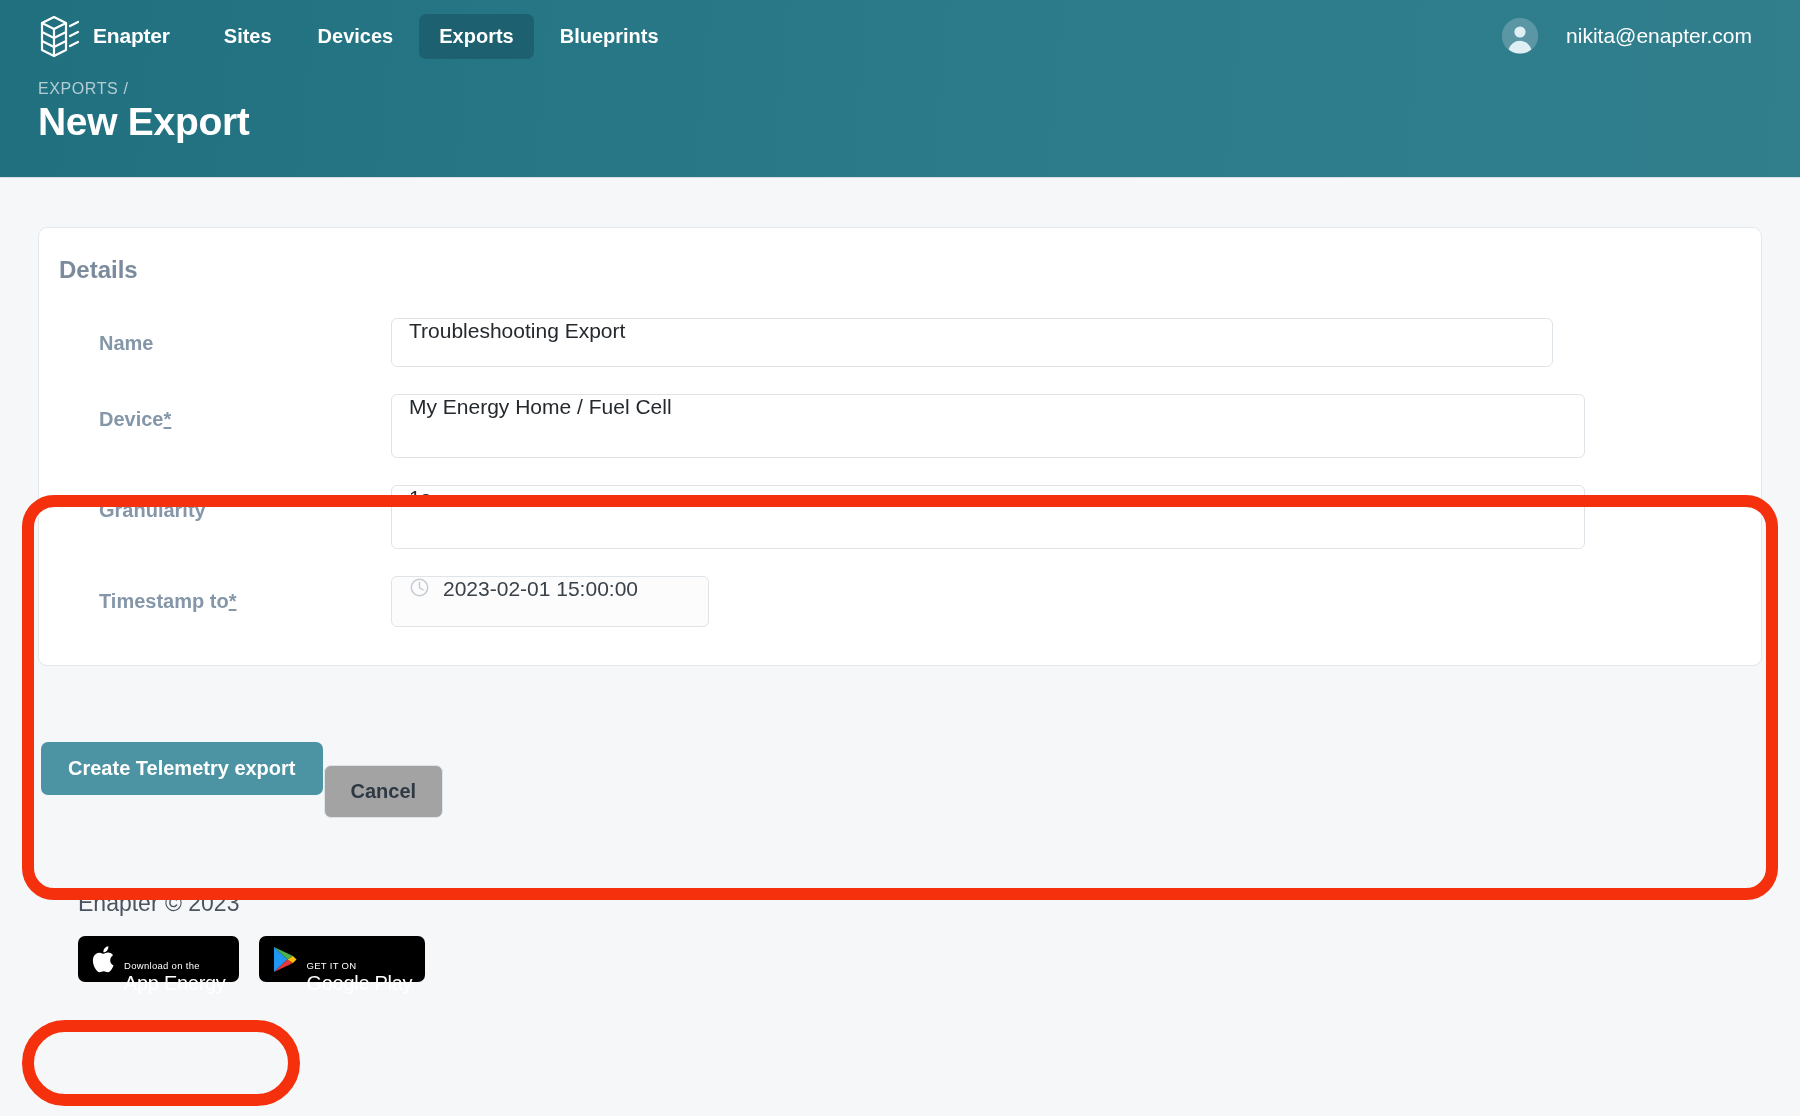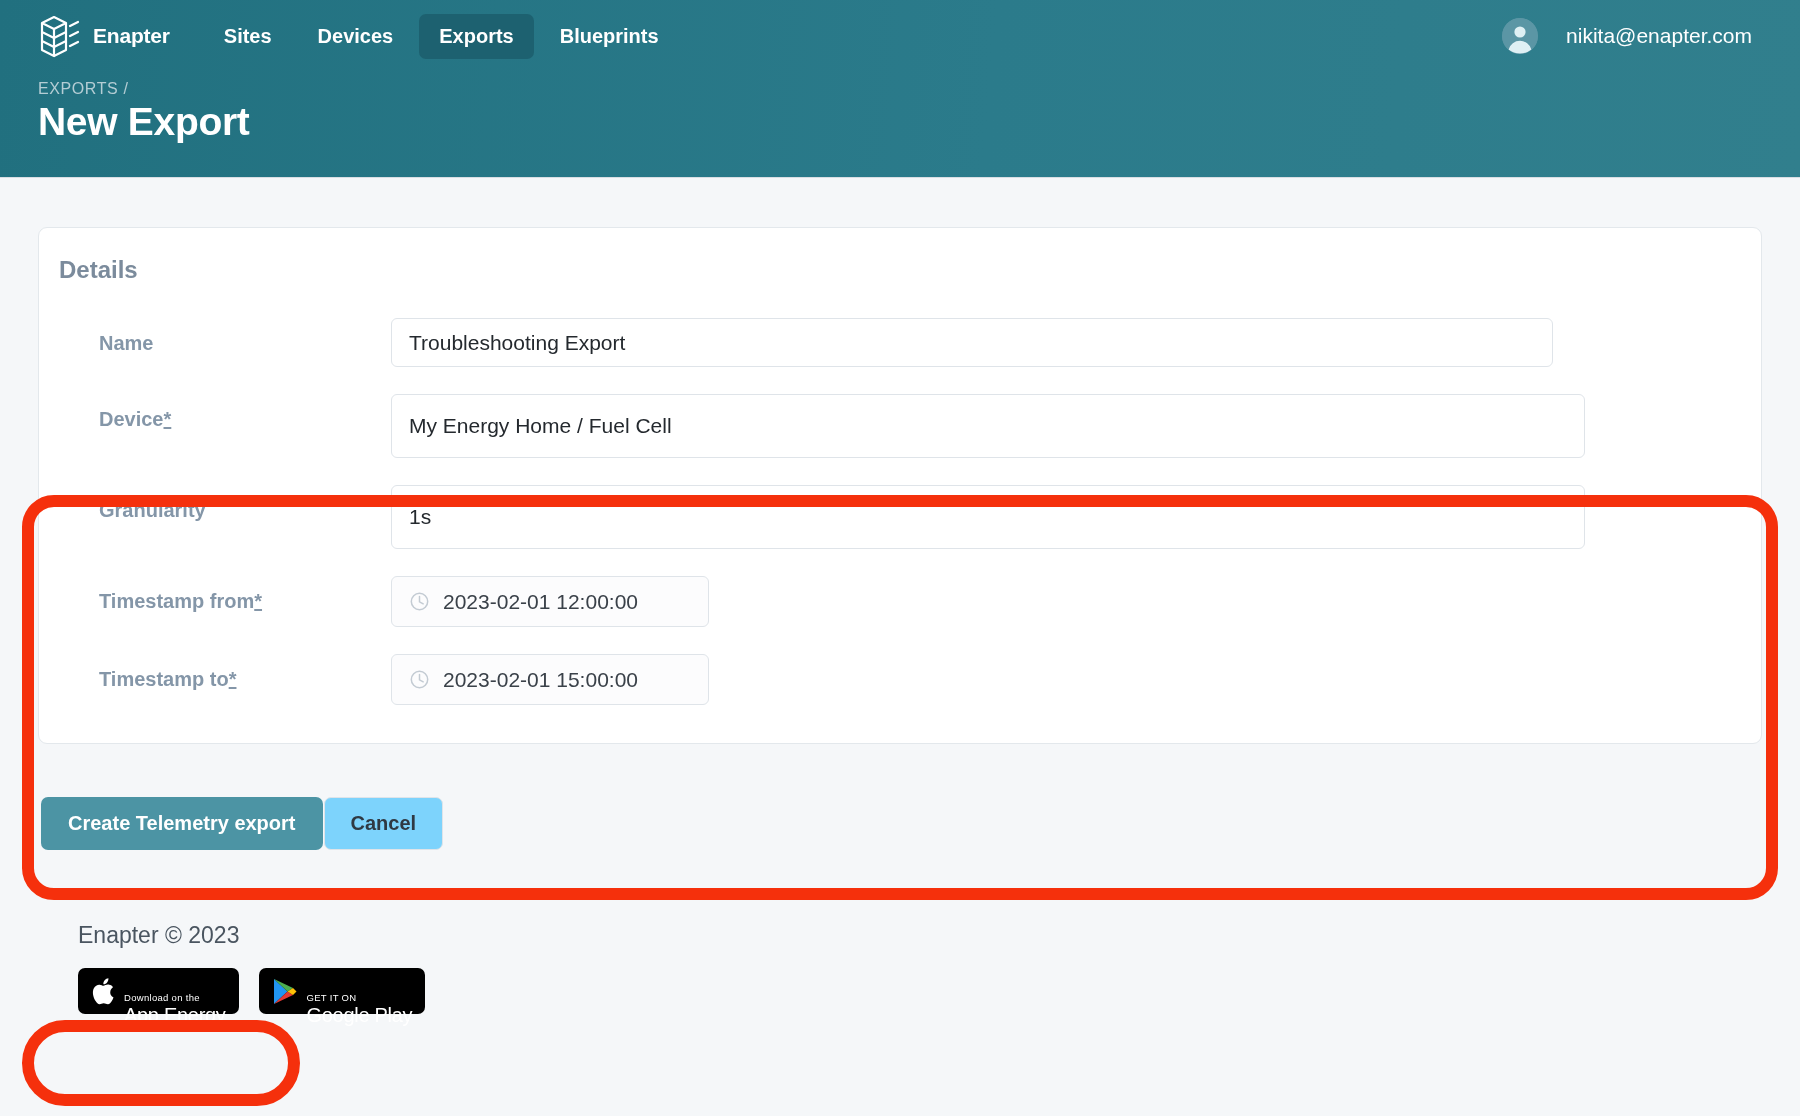--- a/index.html
+++ b/index.html
@@ -117,21 +117,21 @@
     padding-top: 14px;
   }
   .req { text-decoration: underline; }
 
   .field {
     height: 49px;
     border: 1px solid #dfe4e9;
     border-radius: 6px;
     background: #ffffff;
     display: flex;
-    align-items: center;
+    align-items: flex-start;
     padding: 0 17px;
     font-size: 21px;
     color: #24292e;
     cursor: text;
   }
   .field-name { width: 1162px; }
   .field-wide { width: 1194px; height: 64px; }
   .field-date {
     width: 318px;
     height: 51px;
@@ -156,23 +156,24 @@
     padding: 14px 26px;
     cursor: pointer;
     border: 1px solid transparent;
     white-space: nowrap;
   }
   .btn-primary {
     background: #4c94a4;
     color: #ffffff;
   }
   .btn-secondary {
-    background: #7dd3fc;
+    background: #a3a3a3;
     color: #2f3943;
     border: 1px solid #dfe4e9;
+    margin-top: 46px;
   }
 
   
   .footer { padding: 72px 0 0 40px; }
   .copyright {
     color: #4a5560;
     font-size: 23px;
   }
   .badges {
     display: flex;
@@ -287,34 +288,20 @@
 
       <div class="form-row">
         <div class="form-label">
           <span>Granularity</span><span class="req"></span>
         </div>
         <div class="field field-wide">
           <span>1s</span>
         </div>
       </div>
 
-      <div class="form-row">
-        <div class="form-label">
-          <span>Timestamp from</span><span class="req">*</span>
-        </div>
-        <div class="field field-date">
-          <span>
-            <svg class="clock-icon" viewBox="0 0 21 21" fill="none" stroke="#c3cbd3" stroke-width="1.5">
-              <circle cx="10.5" cy="10.5" r="8.2"></circle>
-              <path d="M10.5 5.6 L10.5 10.8 L14.2 12.8" stroke-linecap="round"></path>
-            </svg>
-          </span>
-          <span class="date-text">2023-02-01 12:00:00</span>
-        </div>
-      </div>
 
       <div class="form-row">
         <div class="form-label">
           <span>Timestamp to</span><span class="req">*</span>
         </div>
         <div class="field field-date">
           <span>
             <svg class="clock-icon" viewBox="0 0 21 21" fill="none" stroke="#c3cbd3" stroke-width="1.5">
               <circle cx="10.5" cy="10.5" r="8.2"></circle>
               <path d="M10.5 5.6 L10.5 10.8 L14.2 12.8" stroke-linecap="round"></path>

